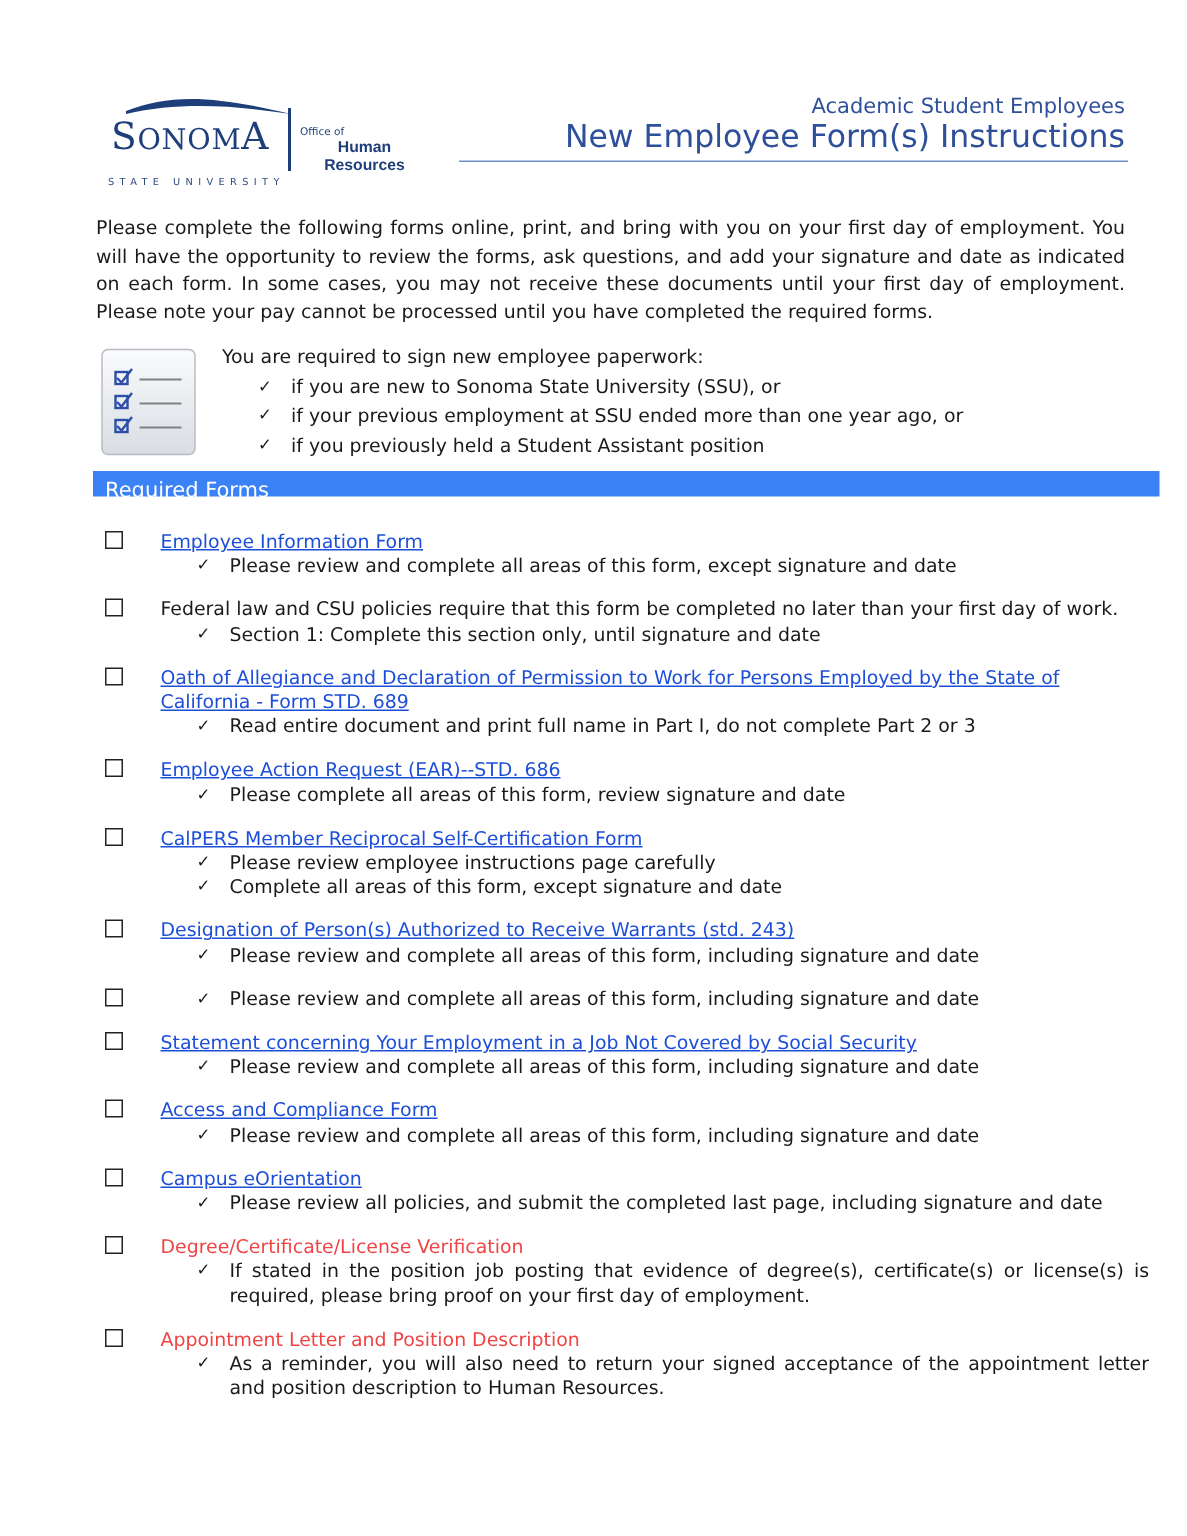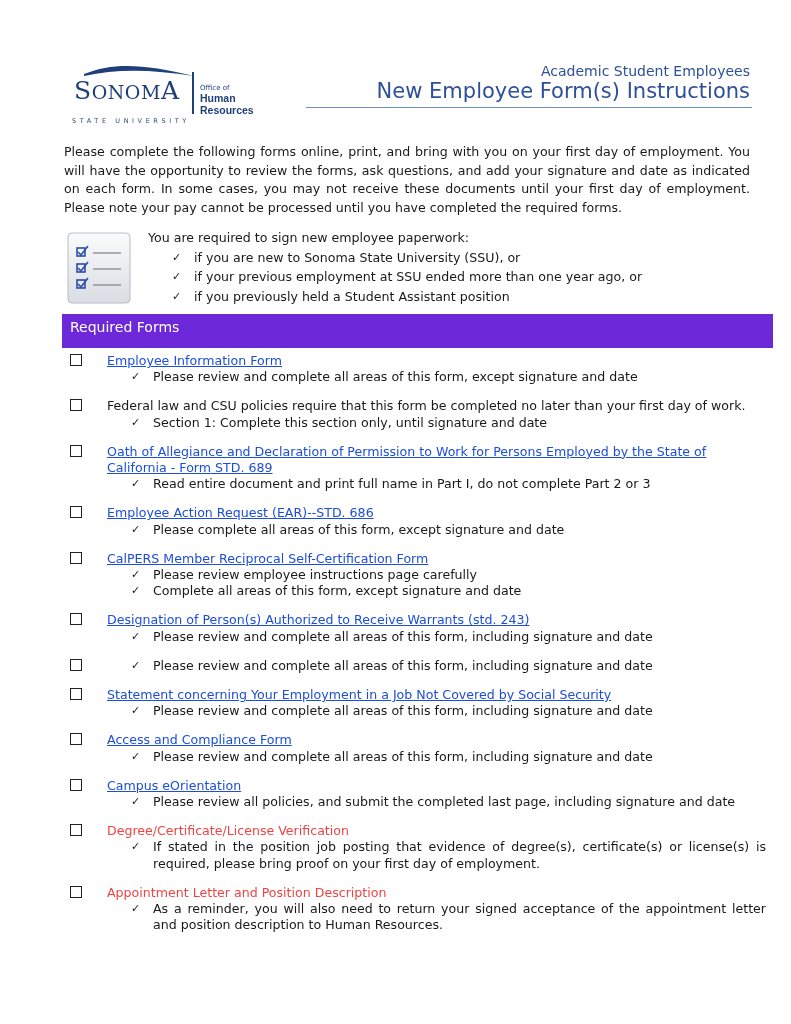--- a/index.html
+++ b/index.html
@@ -9,37 +9,37 @@
 
   
   .logo { position:absolute; left:66px; top:48px; width:220px; height:54px; }
   .logo .swoosh { position:absolute; left:18px; top:0; width:110px; height:14px; }
   .logo .wordmark { position:absolute; left:8px; top:12px; font-family:"DejaVu Serif", serif;
         font-size:25px; color:#1f3f7a; letter-spacing:0.5px; }
   .logo .wordmark .sm { font-size:19px; }
   .logo .sub { position:absolute; left:6px; top:40px; font-size:6.5px; letter-spacing:3.6px; color:#2c4a7f;margin-top:13px; }
   .logo .divider { position:absolute; left:126px; top:8px; width:2px; height:42px; background:#1f3f7a; }
   .logo .office { position:absolute; left:134px; top:20px; font-size:7px; color:#1f3f7a; }
-  .logo .hr { position:absolute; left:134px; top:28px; font-size:10.5px; font-weight:bold; color:#1f3f7a; font-family:"Liberation Sans", sans-serif; }
+  .logo .hr { position:absolute; left:134px; top:28px; font-size:10.5px; font-weight:bold; color:#1f3f7a; font-family:"Liberation Sans", sans-serif;text-align:center; }
 
   
   .hdr-sub { position:absolute; right:41px; top:47px; font-size:14px; color:#2e4f9a; }
   .hdr-title { position:absolute; right:41px; top:63px; font-size:21px; color:#2e4f9a; }
   .hdr-rule { position:absolute; left:306px; top:91px; width:446px; height:1px; background:#6f8fc6; }
 
   .intro { position:absolute; left:64px; top:127px; width:686px; font-size:12.6px; line-height:18.6px;
            text-align:justify; color:#1a1a1a; }
 
   .clip-icon { position:absolute; left:67px; top:216px; width:64px; height:74px; }
   .req-block { position:absolute; left:148px; top:212px; font-size:12.6px; line-height:19.5px; }
   .req-block ul { list-style:none; margin:0; padding:0 0 0 24px; }
   .req-block li { position:relative; padding-left:22px; }
   .check { position:absolute; left:0; top:0; font-size:11px; }
 
-  .section-bar { position:absolute; left:62px; top:298px; width:711px; height:34px; background:#6d28d9; }
+  .section-bar { position:absolute; left:62px; top:298px; width:711px; height:17px; background:#3b82f6; }
   .section-bar span { position:absolute; left:8px; top:5px; font-size:14px; color:#ffffff; }
 
   .forms { position:absolute; left:70px; top:337px; width:696px; }
   .form-item { position:relative; padding-left:37px; font-size:12.6px; line-height:16.2px; margin-bottom:13px; }
   .box { position:absolute; left:0; top:1px; width:10px; height:10px; border:1.2px solid #222; }
   .form-link { color:#1d4ed8; text-decoration:underline; }
   .form-title { color:#ef4444; }
   .note { color:#1a1a1a; }
   .sub-list { list-style:none; margin:0; padding:0 0 0 24px; }
   .sub-list li { position:relative; padding-left:22px; text-align:justify; }
@@ -126,21 +126,21 @@
       <a class="form-link">Oath of Allegiance and Declaration of Permission to Work for Persons Employed by the State of California - Form STD. 689</a>
       <ul class="sub-list">
           <li><span class="check">✓</span><span>Read entire document and print full name in Part I, do not complete Part 2 or 3</span></li>
         </ul>
     </div>
 
     <div class="form-item">
       <span class="box"></span>
       <a class="form-link">Employee Action Request (EAR)--STD. 686</a>
       <ul class="sub-list">
-          <li><span class="check">✓</span><span>Please complete all areas of this form, except signature and date</span></li>
+          <li><span class="check">✓</span><span>Please complete all areas of this form, review signature and date</span></li>
         </ul>
     </div>
 
     <div class="form-item">
       <span class="box"></span>
       <a class="form-link">CalPERS Member Reciprocal Self-Certification Form</a>
       <ul class="sub-list">
         <li><span class="check">✓</span><span>Please review employee instructions page carefully</span></li>
         <li><span class="check">✓</span><span>Complete all areas of this form, except signature and date</span></li>
       </ul>

